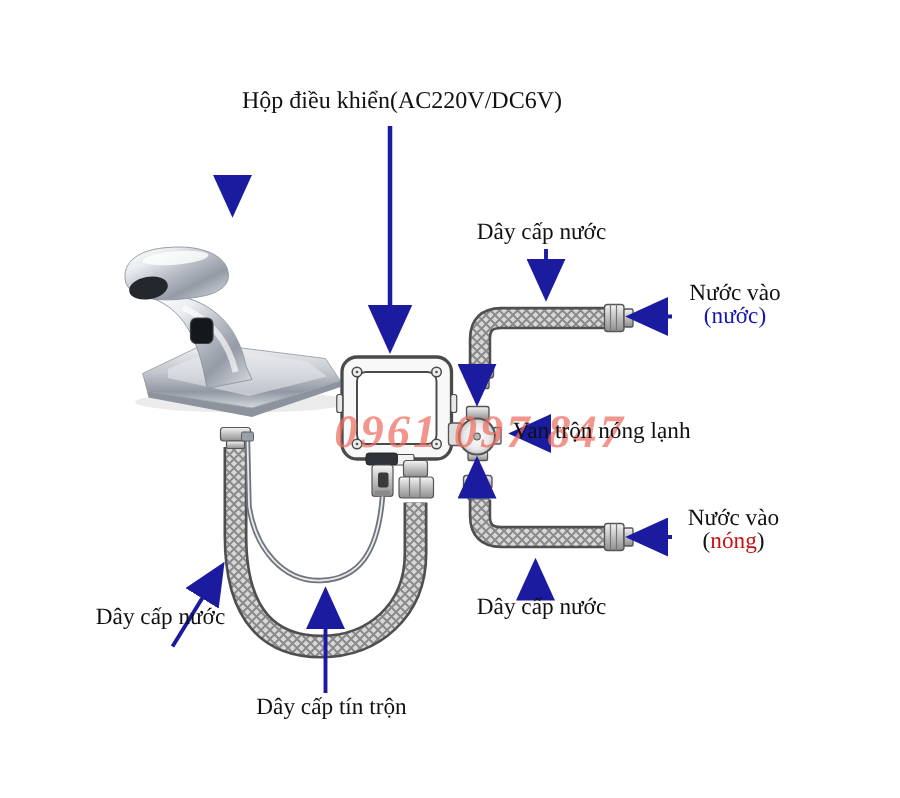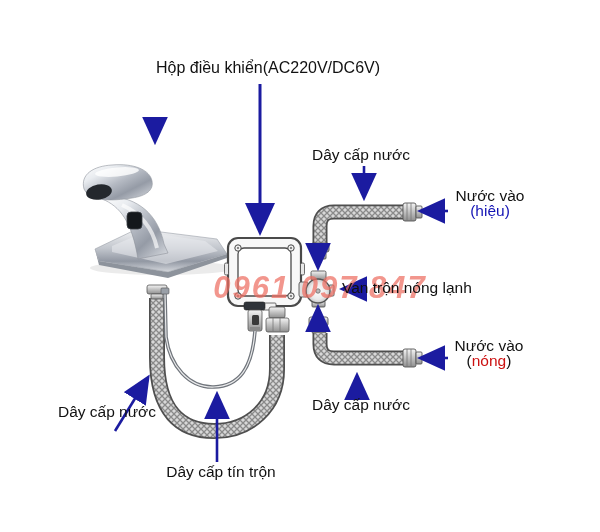--- a/index.html
+++ b/index.html
@@ -1,18 +1,18 @@
 <!DOCTYPE html>
 <html style="--arrow-blue: #1b1ba0; --cold-blue: #1515b5; --hot-red: #cc1111; --wm: #ee6e62;"><head>
 <meta charset="utf-8">
 <style>
   html,body{margin:0;padding:0;background:#fff;}
   .stage{
     position:relative;width:600px;height:532px;background:#ffffff;overflow:hidden;
-    font-family:Liberation Sans, sans-serif;color:#111;
+    font-family:Liberation Serif, serif;color:#111;
   }
   .stage svg.diagram{position:absolute;left:0;top:0;z-index:1;}
   .lbl{
     position:absolute;z-index:4;font-size:15.5px;line-height:15px;
     text-align:center;white-space:nowrap;transform:translateX(-50%);
   }
   .lbl.left-align{transform:none;text-align:left;}
   .t-hop{left:268px;top:60px;font-size:16px;}
   .t-voi{left:162px;top:99px;}
   .t-day-top{left:361px;top:147px;}
@@ -184,21 +184,21 @@
       <line x1="115" y1="431" x2="147" y2="379" stroke-width="2.6" marker-end="url(#ah)"></line>
       <line x1="217" y1="462" x2="217" y2="396" stroke-width="2.6" marker-end="url(#ah)"></line>
     </g>
   </svg>
 
   <div class="lbl t-hop">Hộp điều khiển(AC220V/DC6V)</div>
   <div class="lbl t-day-top">Dây cấp nước</div>
 
   <div class="lbl t-lanh">
     <span>Nước vào</span><br>
-    <span class="blue">(hiệu)</span>
+    <span class="blue">(nước)</span>
   </div>
 
   <div class="lbl left-align t-van">Van trộn nóng lạnh</div>
 
   <div class="lbl t-nong">
     <span>Nước vào</span><br>
     <span>(</span><span class="red">nóng</span><span>)</span>
   </div>
 
   <div class="lbl t-day-br">Dây cấp nước</div>

